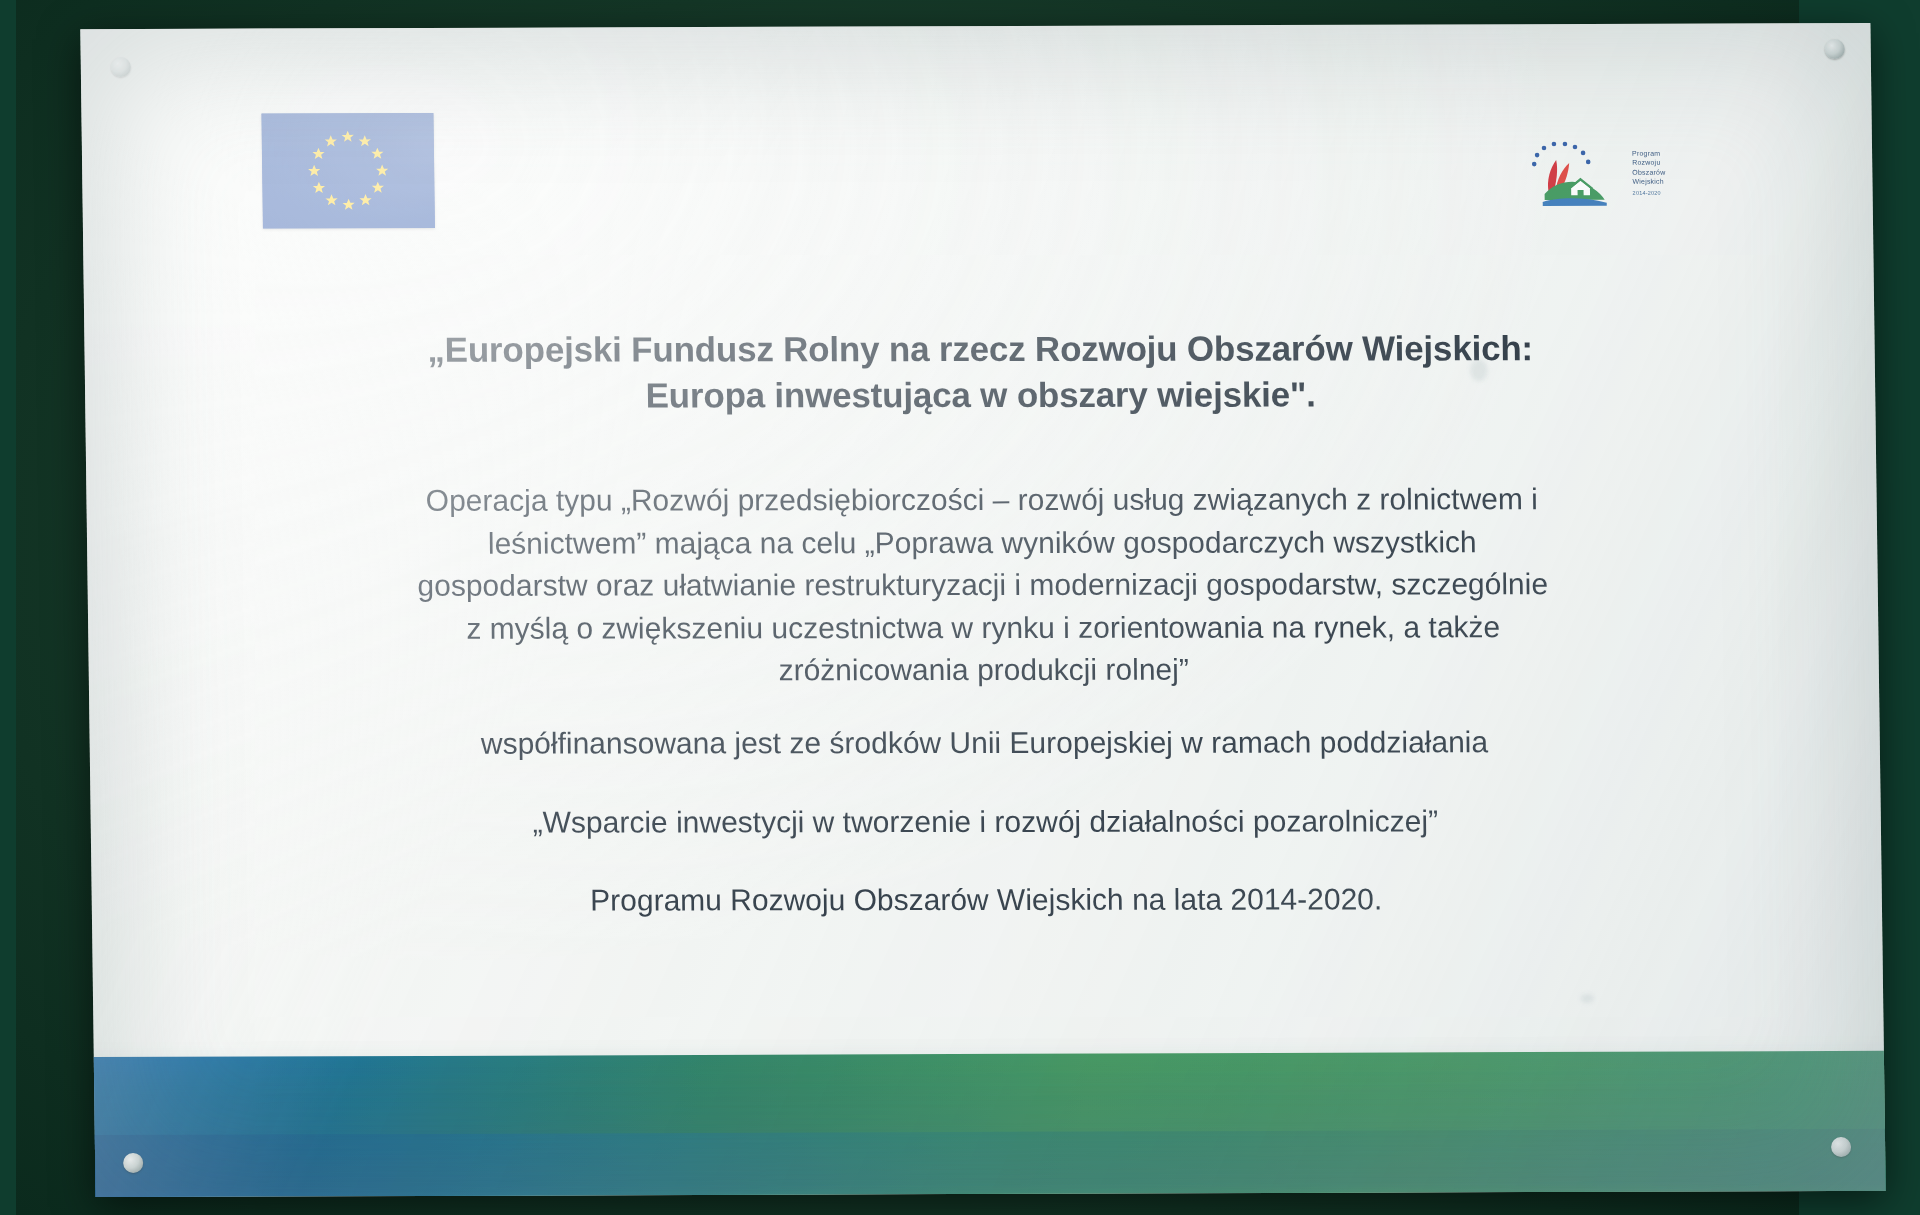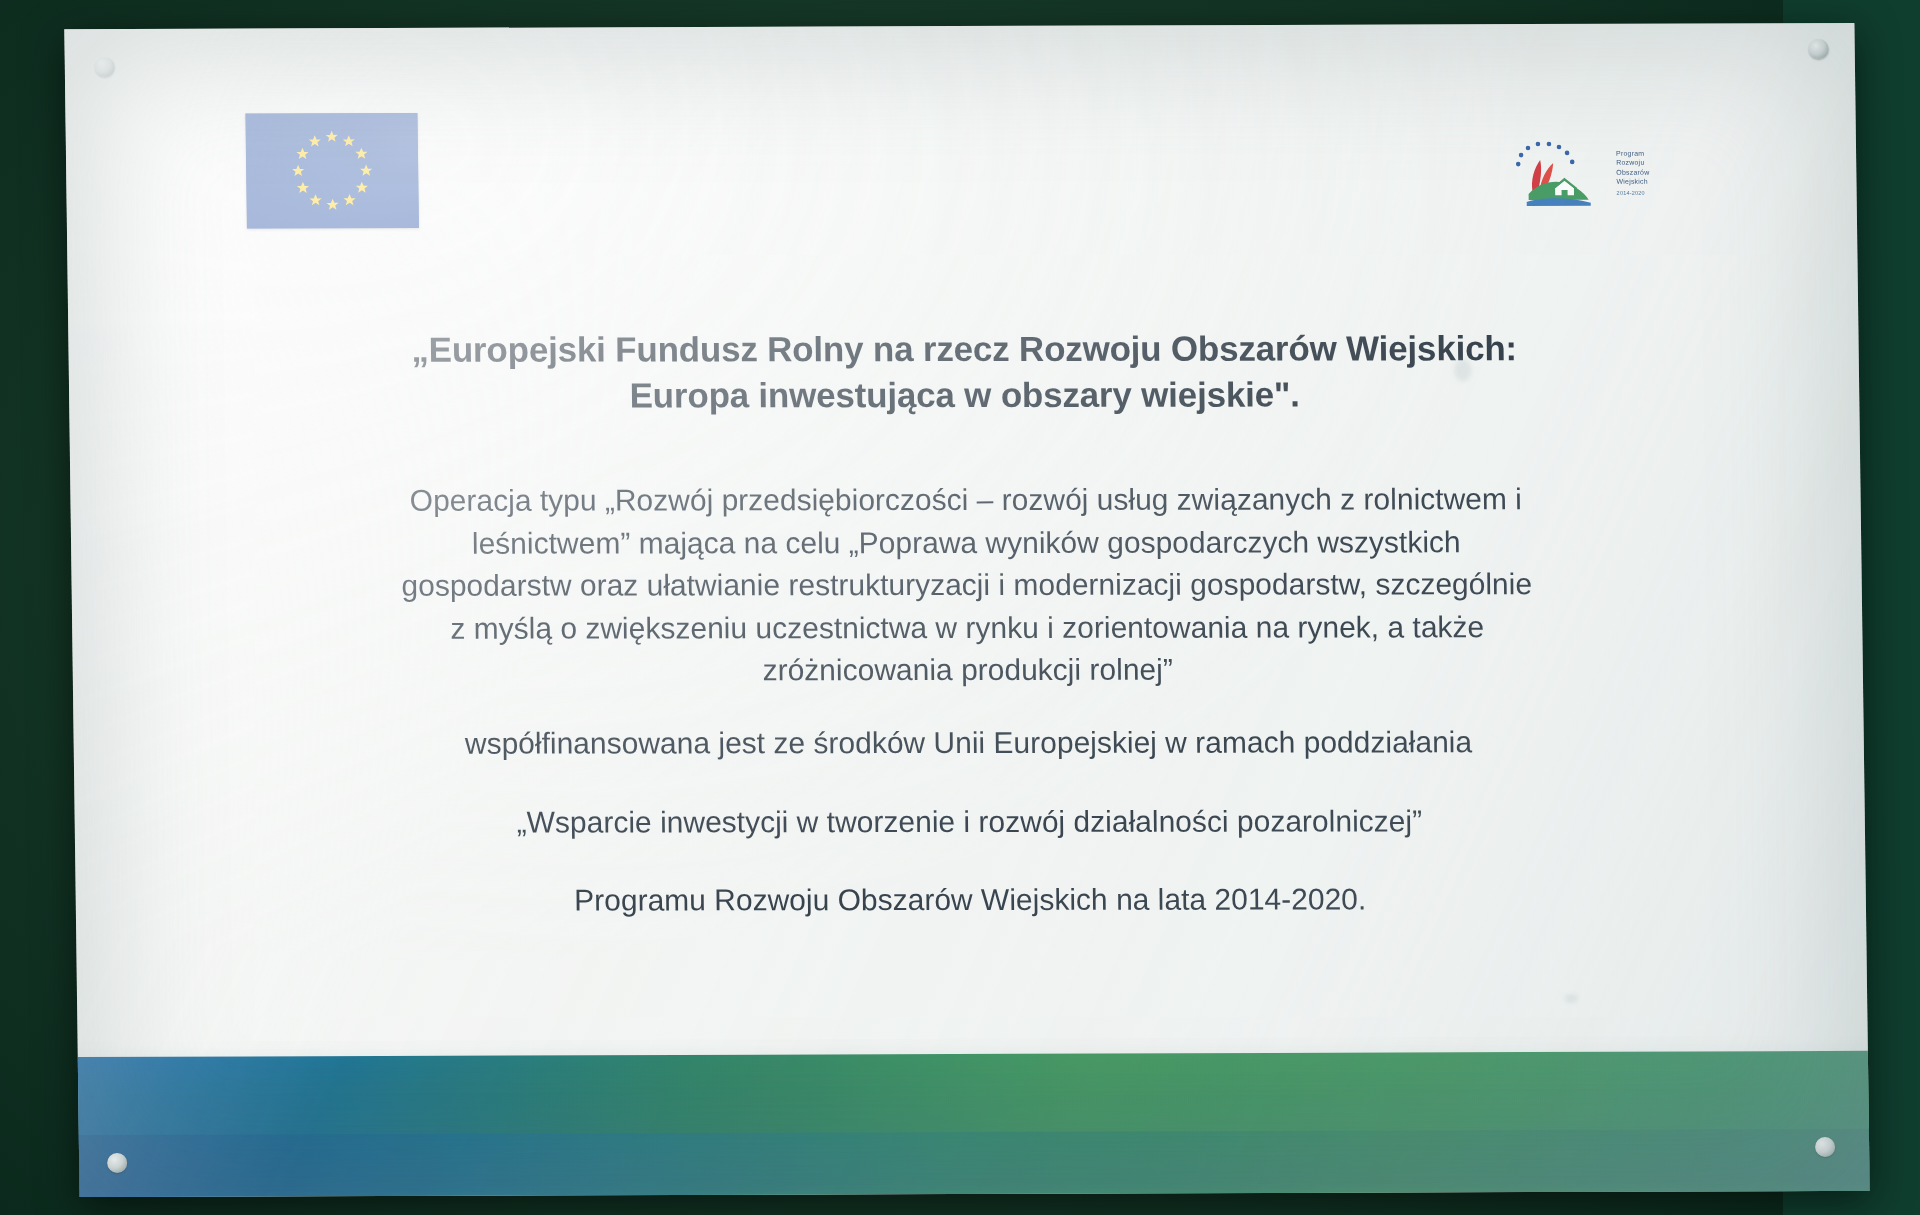--- a/index.html
+++ b/index.html
@@ -13,20 +13,21 @@
     font-family: "Liberation Sans", sans-serif;
   }
 
   
   #scene {
     position: relative;
     width: 1783px;
     height: 1215px;
     background:
       radial-gradient(ellipse at 50% 45%, #2d5a44 0%, #143626 60%, #0b2a1d 100%);
+    margin-left: 16px;
   }
 
   
   #plaque {
     position: absolute;
     left: 72px;
     top: 26px;
     width: 1790px;
     height: 1168px;
     background: #f4f6f4;

